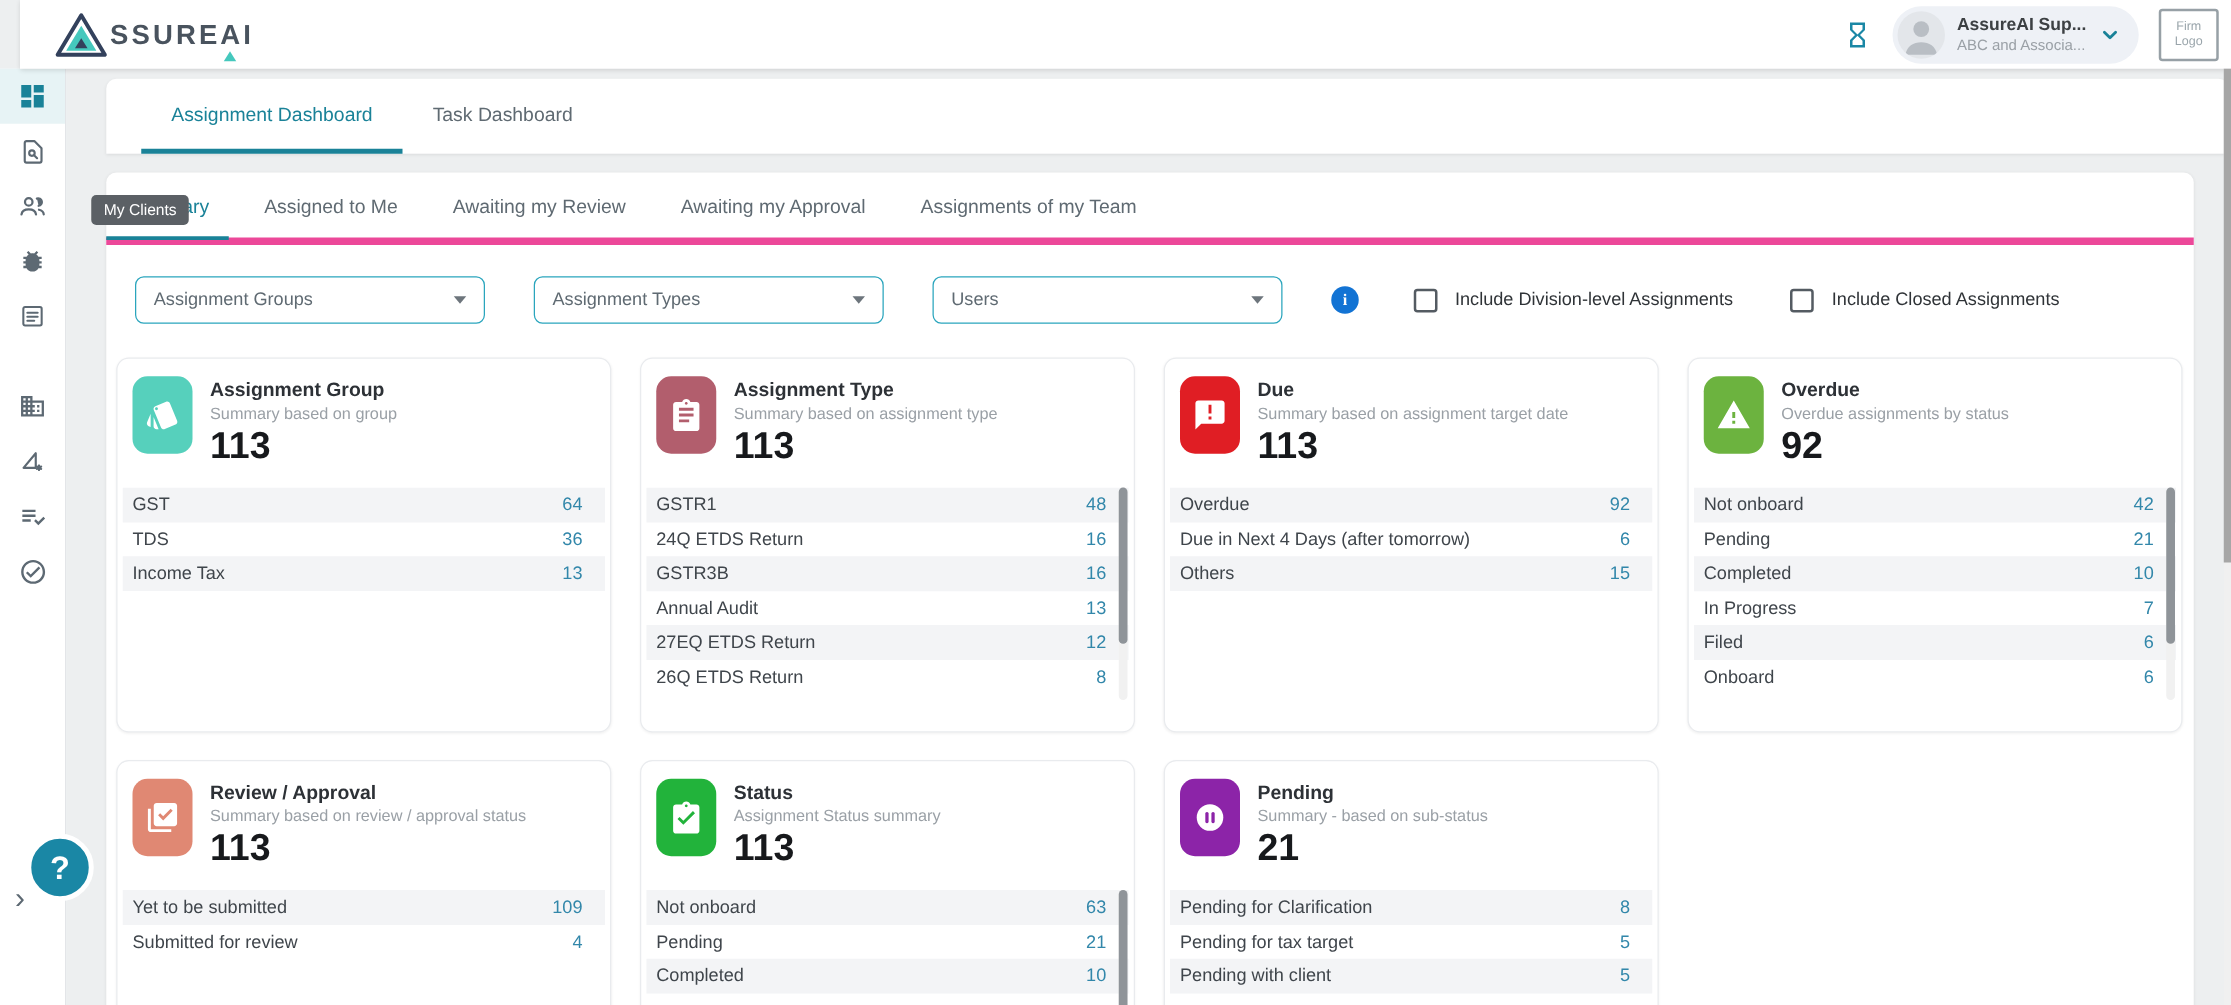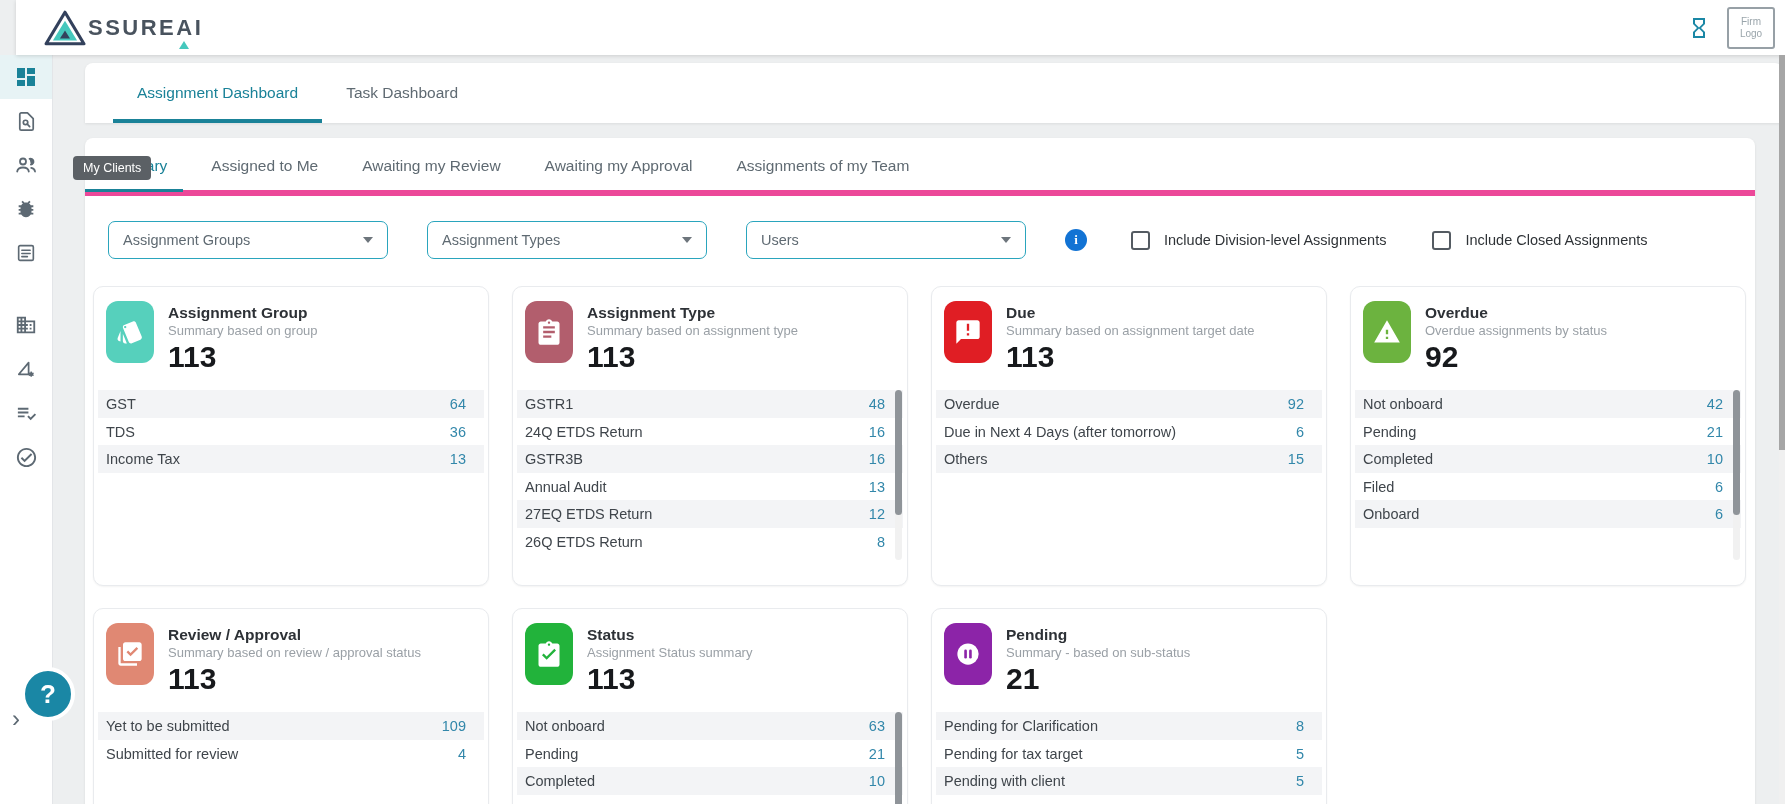--- a/index.html
+++ b/index.html
@@ -116,20 +116,37 @@
     </span>
     <span class="brand-text">SSUREAI</span>
     <span class="brand-accent"></span>
   </div>
   <div class="header-right">
     <span class="teal">
       <svg width="24" height="26" viewBox="0 0 24 24" fill="#1a87a5">
         <path d="M6 2v6l4 4-4 4v6h12v-6l-4-4 4-4V2H6zm10 14.5V20H8v-3.5l4-4 4 4zm-4-5-4-4V4h8v3.5l-4 4z"></path>
       </svg>
     </span>
+    <div class="user-pill">
+      <span class="avatar">
+        <svg width="38" height="38" viewBox="0 0 24 24">
+          <circle cx="12" cy="9" r="4" fill="#b9bec4"></circle>
+          <path d="M4 22c.7-4.2 4-6.3 8-6.3s7.3 2.1 8 6.3z" fill="#b9bec4"></path>
+        </svg>
+      </span>
+      <span>
+        <div class="user-name">AssureAI Sup...</div>
+        <div class="user-org">ABC and Associa...</div>
+      </span>
+      <span>
+        <svg width="18" height="18" viewBox="0 0 24 24" fill="none" stroke="#1a8298" stroke-width="3" stroke-linecap="round" stroke-linejoin="round">
+          <path d="m6 9 6 6 6-6"></path>
+        </svg>
+      </span>
+    </div>
     <div class="firm-logo">Firm Logo</div>
   </div>
 </div>
 
 <div class="sidebar">
   <div class="side-item active">
     <span>
       <svg width="24" height="24" viewBox="0 0 24 24" fill="currentColor">
           <path d="M3 13h8V3H3v10zm0 8h8v-6H3v6zm10 0h8V11h-8v10zm0-18v6h8V3h-8z"></path>
         </svg>
@@ -375,20 +392,24 @@
             </div>
             <div class="card-row">
               <span class="row-label">Pending</span>
               <span class="row-value">21</span>
             </div>
             <div class="card-row">
               <span class="row-label">Completed</span>
               <span class="row-value">10</span>
             </div>
             <div class="card-row">
+              <span class="row-label">In Progress</span>
+              <span class="row-value">7</span>
+            </div>
+            <div class="card-row">
               <span class="row-label">Filed</span>
               <span class="row-value">6</span>
             </div>
             <div class="card-row">
               <span class="row-label">Onboard</span>
               <span class="row-value">6</span>
             </div>
           </div>
         <div class="fake-scrollbar">
             <div class="fake-thumb"></div>

